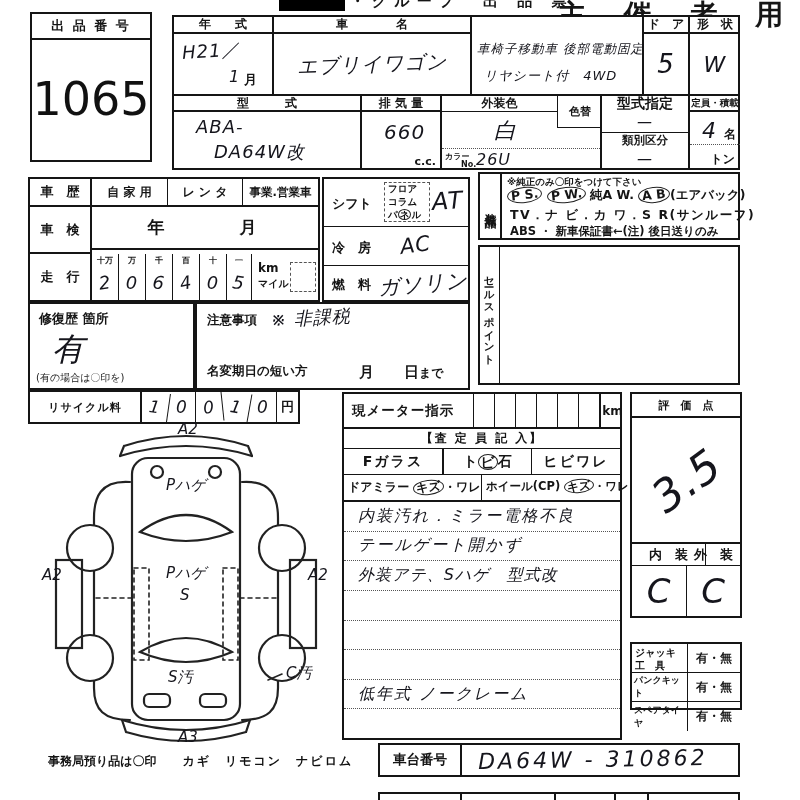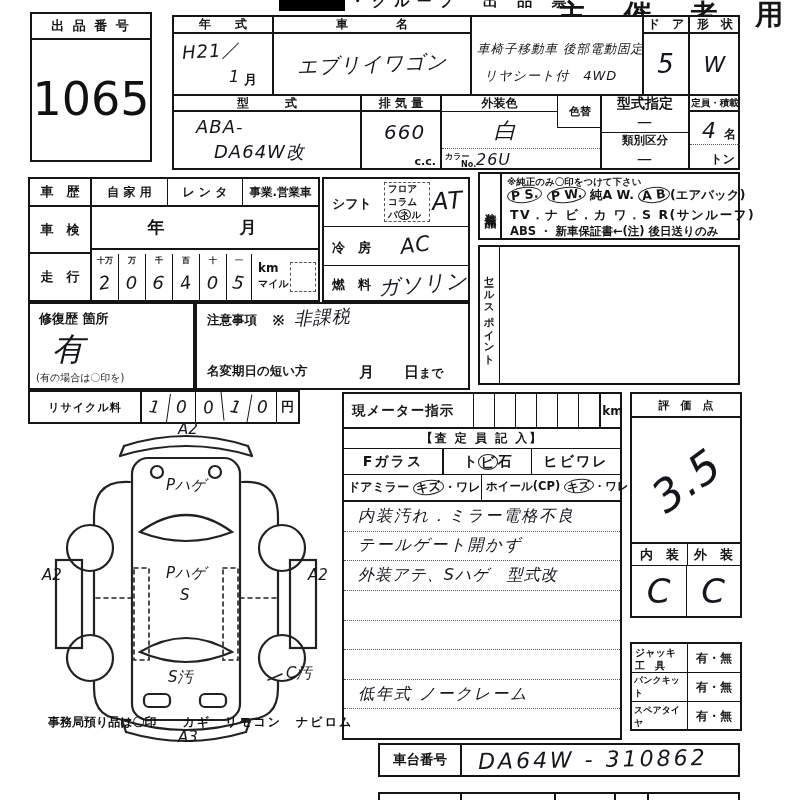--- a/index.html
+++ b/index.html
@@ -295,27 +295,27 @@
       <div class="dotrow hw" style="flex:1;font-size:16px;padding-left:14px;display:flex;align-items:center;letter-spacing:2px;">低年式 ノークレーム</div>
       <div class="hw" style="flex:1;"></div>
     </div>
   </div>
 
   <div class="box" style="left:630px;top:392px;width:112px;height:226px;">
     <div class="cell bb2 lbl ctr" style="left:0;top:0;width:100%;height:24px;font-size:11px;">評　価　点</div>
     <div class="cell ctr" style="left:0;top:24px;width:100%;height:126px;border-bottom:2px solid #151515;">
       <span class="hw" style="font-size:44px;transform:rotate(-36deg);display:inline-block;">3.5</span>
     </div>
-    <div class="cell br1 lbl ctr" style="left:0;top:150px;width:56px;height:22px;border-bottom:1px solid #151515;font-size:13px;">内　装</div>
+    <div class="cell br1 lbl ctr" style="left:0;top:150px;width:74px;height:22px;border-bottom:1px solid #151515;font-size:13px;">内　装</div>
     <div class="cell lbl ctr" style="left:55px;top:150px;width:53px;height:22px;border-bottom:1px solid #151515;font-size:13px;">外　装</div>
     <div class="cell br1 ctr hw" style="left:0;top:172px;width:55px;height:50px;font-size:34px;transform:none;">C</div>
     <div class="cell ctr hw" style="left:55px;top:172px;width:53px;height:50px;font-size:34px;">C</div>
   </div>
 
-  <div class="box" style="left:630px;top:642px;width:112px;height:89px;">
+  <div class="box" style="left:630px;top:642px;width:112px;height:68px;">
     <div class="cell bb1" style="left:0;top:0;width:100%;height:29px;">
       <div class="cell br1" style="left:0;top:0;width:56px;height:100%;font-size:10px;font-weight:bold;line-height:1.3;padding:2px 0 0 3px;">
         <div>ジャッキ</div>
         <div>工　具</div>
       </div>
       <div class="cell lbl ctr" style="left:56px;top:0;width:52px;height:100%;font-size:12px;">有・無</div>
     </div>
     <div class="cell bb1" style="left:0;top:29px;width:100%;height:29px;">
       <div class="cell br1 lbl" style="left:0;top:0;width:56px;height:100%;font-size:9px;display:flex;align-items:center;padding-left:2px;">パンクキット</div>
       <div class="cell lbl ctr" style="left:56px;top:0;width:52px;height:100%;font-size:12px;">有・無</div>
@@ -324,21 +324,21 @@
       <div class="cell br1 lbl" style="left:0;top:0;width:56px;height:100%;font-size:9px;display:flex;align-items:center;padding-left:2px;">スペアタイヤ</div>
       <div class="cell lbl ctr" style="left:56px;top:0;width:52px;height:100%;font-size:12px;">有・無</div>
     </div>
   </div>
 
   <div class="box" style="left:378px;top:743px;width:362px;height:34px;padding-left:8px;">
     <div class="cell br2 lbl ctr" style="left:0;top:0;width:82px;height:100%;font-size:13.5px;">車台番号</div>
     <div class="abs hw" style="left:98px;top:2px;font-size:22px;letter-spacing:3px;transform:rotate(-1deg);white-space:nowrap;">DA64W - 310862</div>
   </div>
 
-  <div class="abs" style="left:48px;top:714px;font-size:12px;white-space:nowrap;">
+  <div class="abs" style="left:48px;top:753px;font-size:12px;white-space:nowrap;">
     <span class="lbl">事務局預り品は〇印</span>
     <span style="margin-left:22px;font-weight:bold;letter-spacing:2px;">カギ　リモコン　ナビロム</span>
   </div>
 
   <div class="abs" style="left:378px;top:792px;width:362px;height:8px;border:2px solid #151515;border-bottom:none;box-sizing:border-box;">
     <div class="abs" style="left:80px;top:0;width:2px;height:100%;background:#151515;"></div>
     <div class="abs" style="left:174px;top:0;width:2px;height:100%;background:#151515;"></div>
     <div class="abs" style="left:234px;top:0;width:2px;height:100%;background:#151515;"></div>
     <div class="abs" style="left:267px;top:0;width:2px;height:100%;background:#151515;"></div>
   </div>

